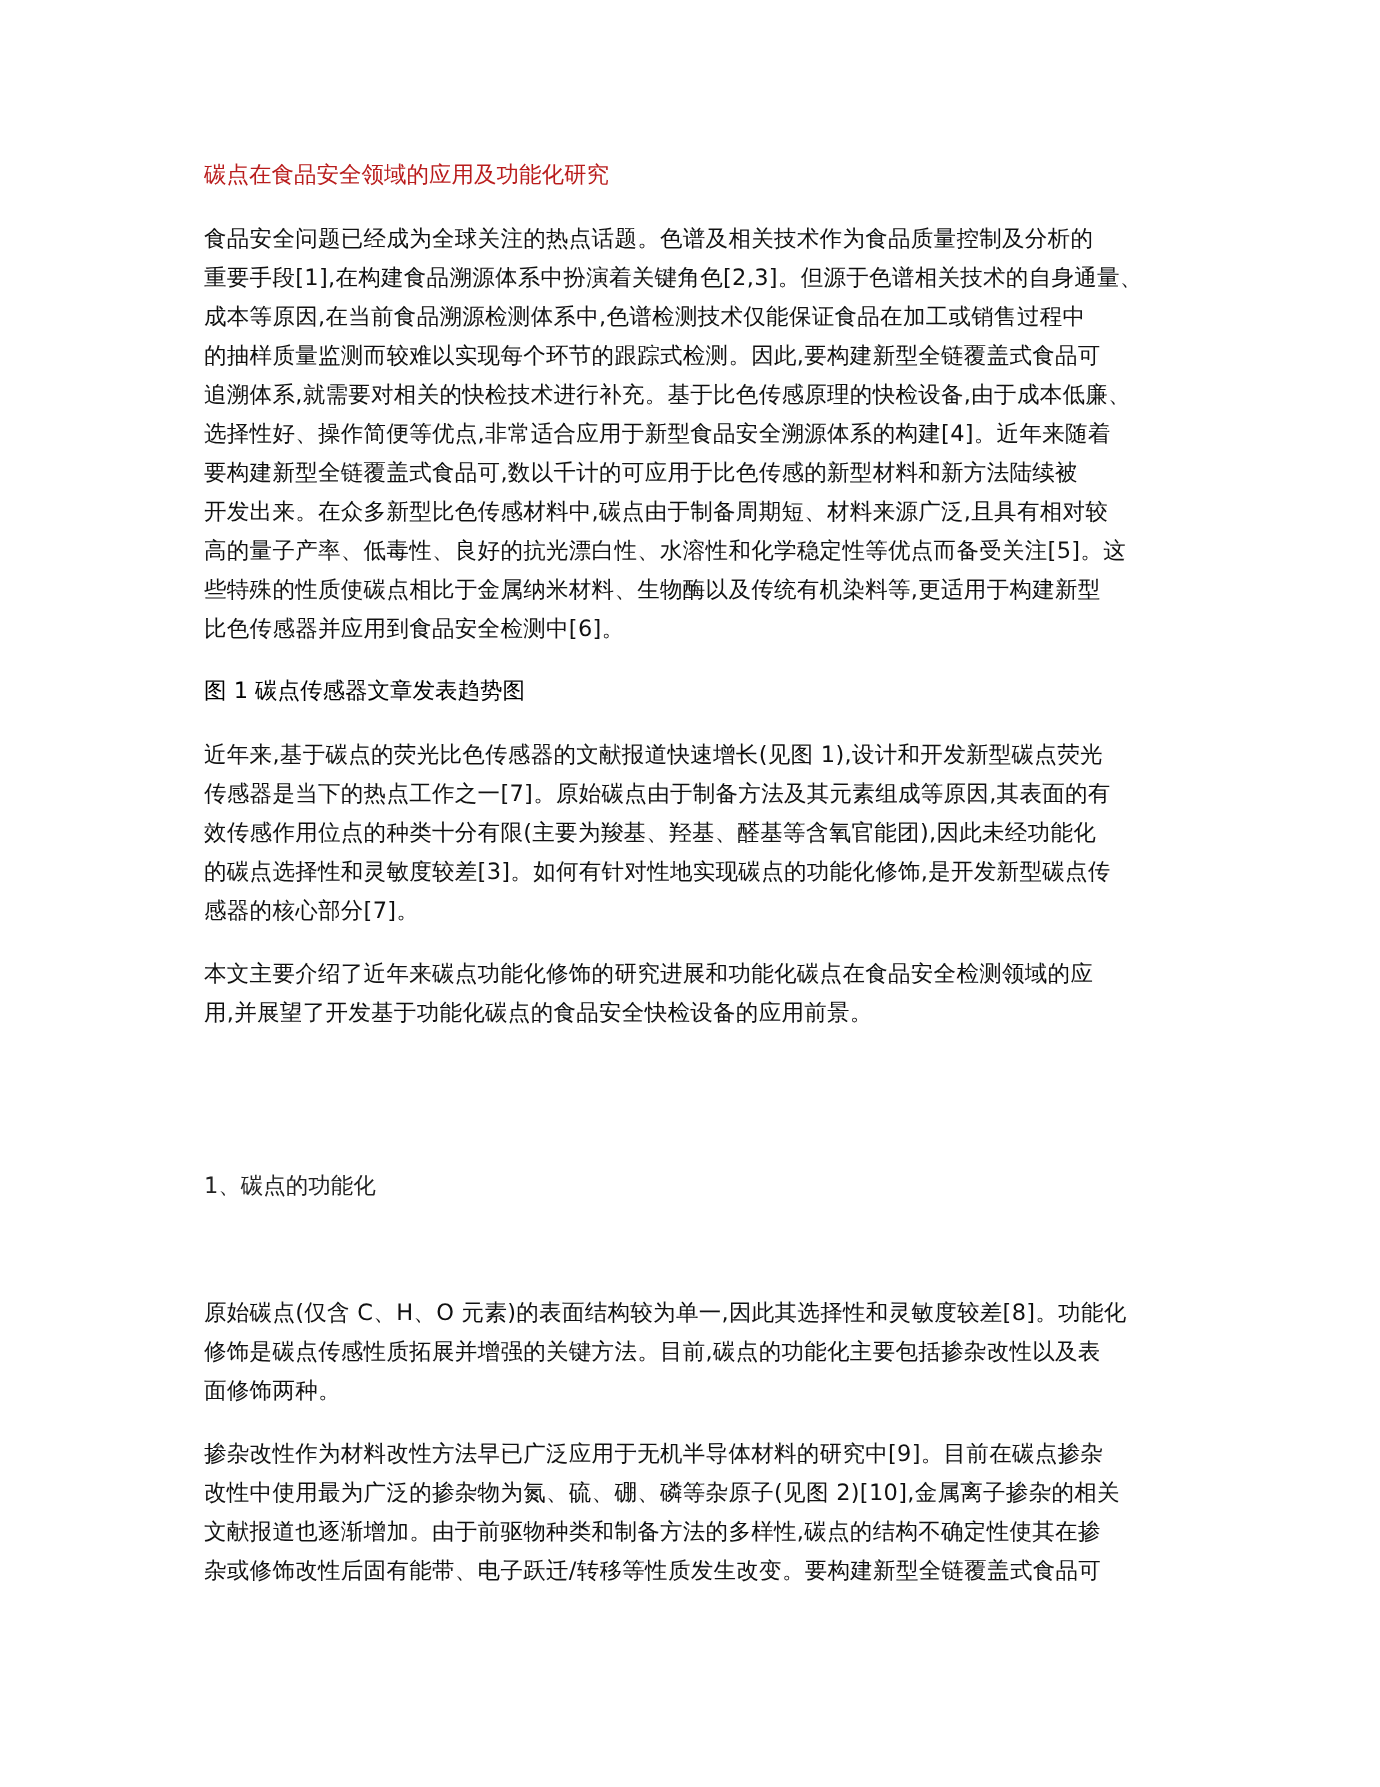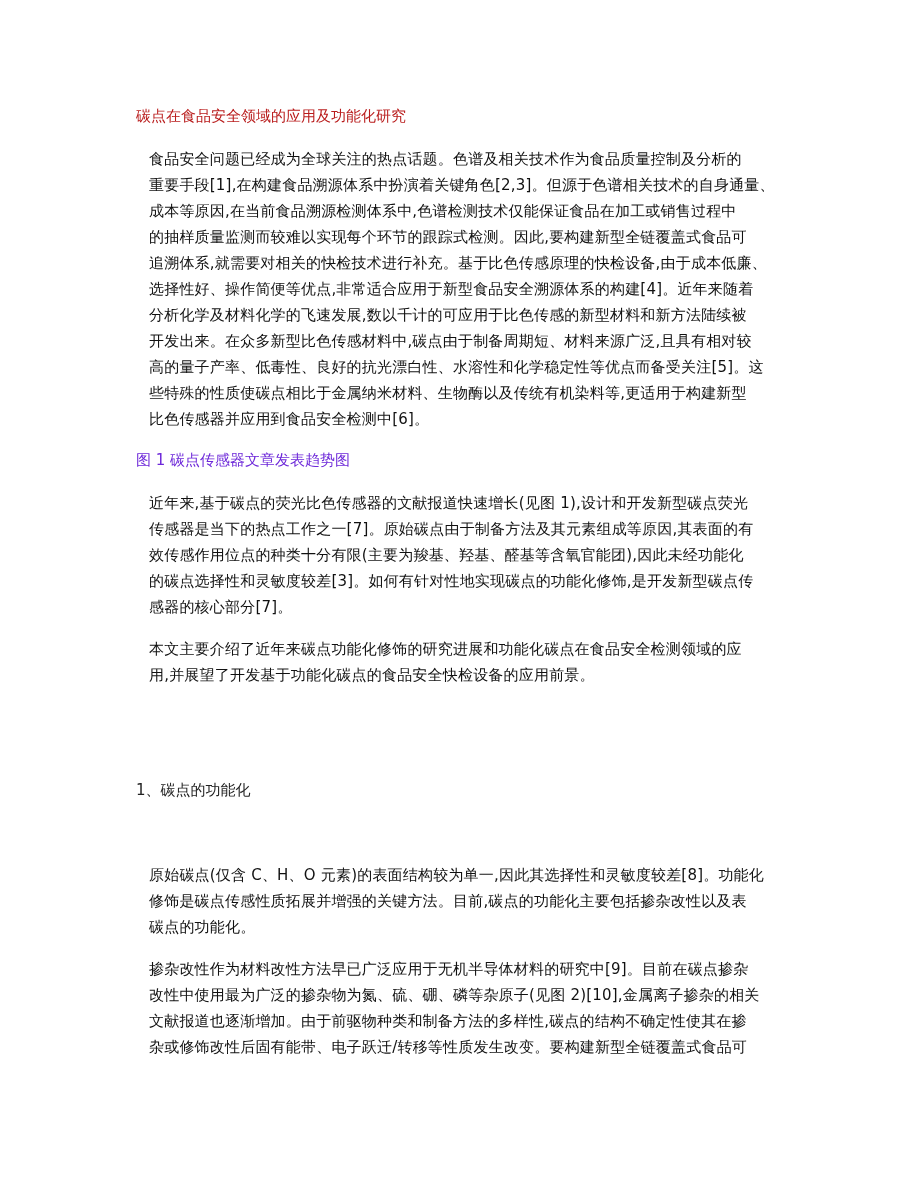--- a/index.html
+++ b/index.html
@@ -1,38 +1,38 @@
 <!DOCTYPE html>
 <html><head>
 <meta charset="utf-8">
 <style>
   html, body { margin: 0; padding: 0; background: #ffffff; }
   body { width: 920px; height: 1191px; position: relative; overflow: hidden;
          font-family: "DejaVu Sans", "Liberation Sans", sans-serif; color: #111; }
   .page { position: absolute; left: 136px; top: 104px; width: 650px; }
   .title { font-size: 15px; line-height: 24px; margin: 0 0 18px 0; color: #b91c1c; }
-  .para { font-size: 15px; line-height: 26px; margin: 0 0 16px 13px; text-align: justify; letter-spacing: 0.2px; }
+  .para { font-size: 15px; line-height: 26px; margin: 0 0 16px 0; text-align: justify; letter-spacing: 0.2px; }
   .para .ln { display: block; white-space: nowrap; }
-  .caption { font-size: 15px; line-height: 24px; margin: 0 0 18px 0; color: #6d28d9; }
+  .caption { font-size: 15px; line-height: 24px; margin: 0 0 18px 0; color: #000000; }
   .section-heading { font-size: 15px; line-height: 24px; margin: 90px 0 60px 0; color: #222; }
 </style>
 </head>
 <body>
 
 <div class="page">
   <div class="title">碳点在食品安全领域的应用及功能化研究</div>
 
   <div class="para">
     <span class="ln">食品安全问题已经成为全球关注的热点话题。色谱及相关技术作为食品质量控制及分析的</span>
     <span class="ln">重要手段[1],在构建食品溯源体系中扮演着关键角色[2,3]。但源于色谱相关技术的自身通量、</span>
     <span class="ln">成本等原因,在当前食品溯源检测体系中,色谱检测技术仅能保证食品在加工或销售过程中</span>
     <span class="ln">的抽样质量监测而较难以实现每个环节的跟踪式检测。因此,要构建新型全链覆盖式食品可</span>
     <span class="ln">追溯体系,就需要对相关的快检技术进行补充。基于比色传感原理的快检设备,由于成本低廉、</span>
     <span class="ln">选择性好、操作简便等优点,非常适合应用于新型食品安全溯源体系的构建[4]。近年来随着</span>
-    <span class="ln">分析化学及材料化学的飞速发展,数以千计的可应用于比色传感的新型材料和新方法陆续被</span>
+    <span class="ln">要构建新型全链覆盖式食品可,数以千计的可应用于比色传感的新型材料和新方法陆续被</span>
     <span class="ln">开发出来。在众多新型比色传感材料中,碳点由于制备周期短、材料来源广泛,且具有相对较</span>
     <span class="ln">高的量子产率、低毒性、良好的抗光漂白性、水溶性和化学稳定性等优点而备受关注[5]。这</span>
     <span class="ln">些特殊的性质使碳点相比于金属纳米材料、生物酶以及传统有机染料等,更适用于构建新型</span>
     <span class="ln">比色传感器并应用到食品安全检测中[6]。</span>
   </div>
 
   <div class="caption">图 1 碳点传感器文章发表趋势图</div>
 
   <div class="para">
     <span class="ln">近年来,基于碳点的荧光比色传感器的文献报道快速增长(见图 1),设计和开发新型碳点荧光</span>
@@ -45,21 +45,21 @@
   <div class="para">
     <span class="ln">本文主要介绍了近年来碳点功能化修饰的研究进展和功能化碳点在食品安全检测领域的应</span>
     <span class="ln">用,并展望了开发基于功能化碳点的食品安全快检设备的应用前景。</span>
   </div>
 
   <div class="section-heading">1、碳点的功能化</div>
 
   <div class="para">
     <span class="ln">原始碳点(仅含 C、H、O 元素)的表面结构较为单一,因此其选择性和灵敏度较差[8]。功能化</span>
     <span class="ln">修饰是碳点传感性质拓展并增强的关键方法。目前,碳点的功能化主要包括掺杂改性以及表</span>
-    <span class="ln">碳点的功能化。</span>
+    <span class="ln">面修饰两种。</span>
   </div>
 
   <div class="para">
     <span class="ln">掺杂改性作为材料改性方法早已广泛应用于无机半导体材料的研究中[9]。目前在碳点掺杂</span>
     <span class="ln">改性中使用最为广泛的掺杂物为氮、硫、硼、磷等杂原子(见图 2)[10],金属离子掺杂的相关</span>
     <span class="ln">文献报道也逐渐增加。由于前驱物种类和制备方法的多样性,碳点的结构不确定性使其在掺</span>
     <span class="ln">杂或修饰改性后固有能带、电子跃迁/转移等性质发生改变。要构建新型全链覆盖式食品可</span>
   </div>
 </div>
 

